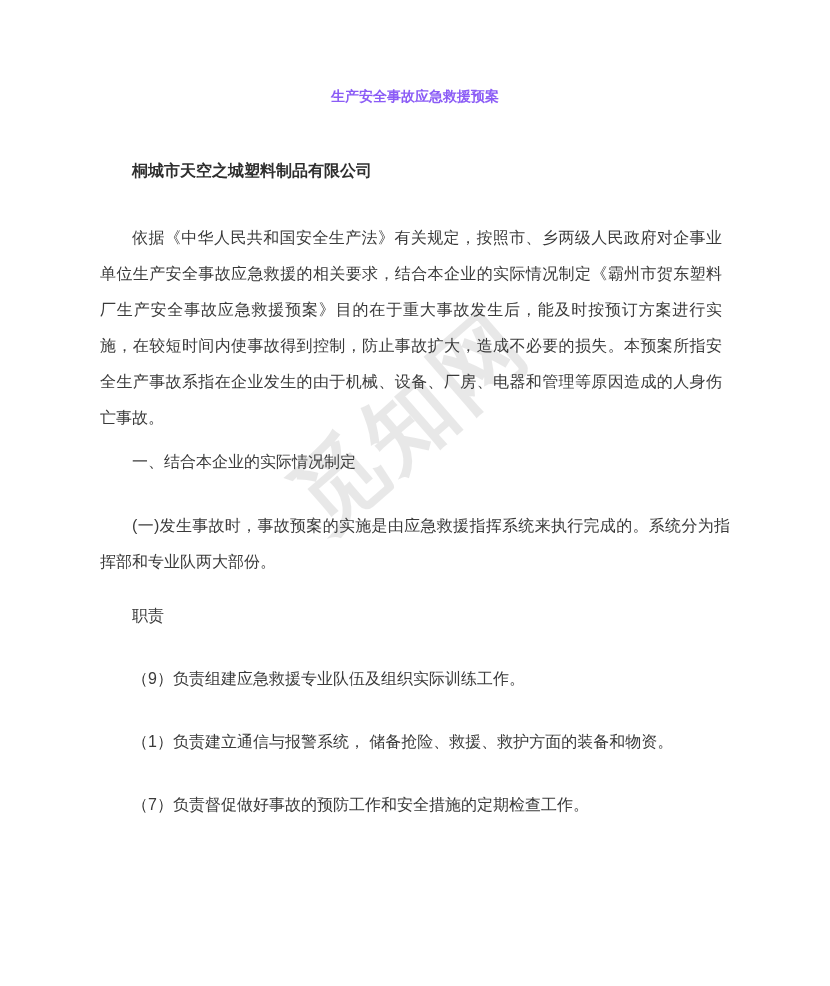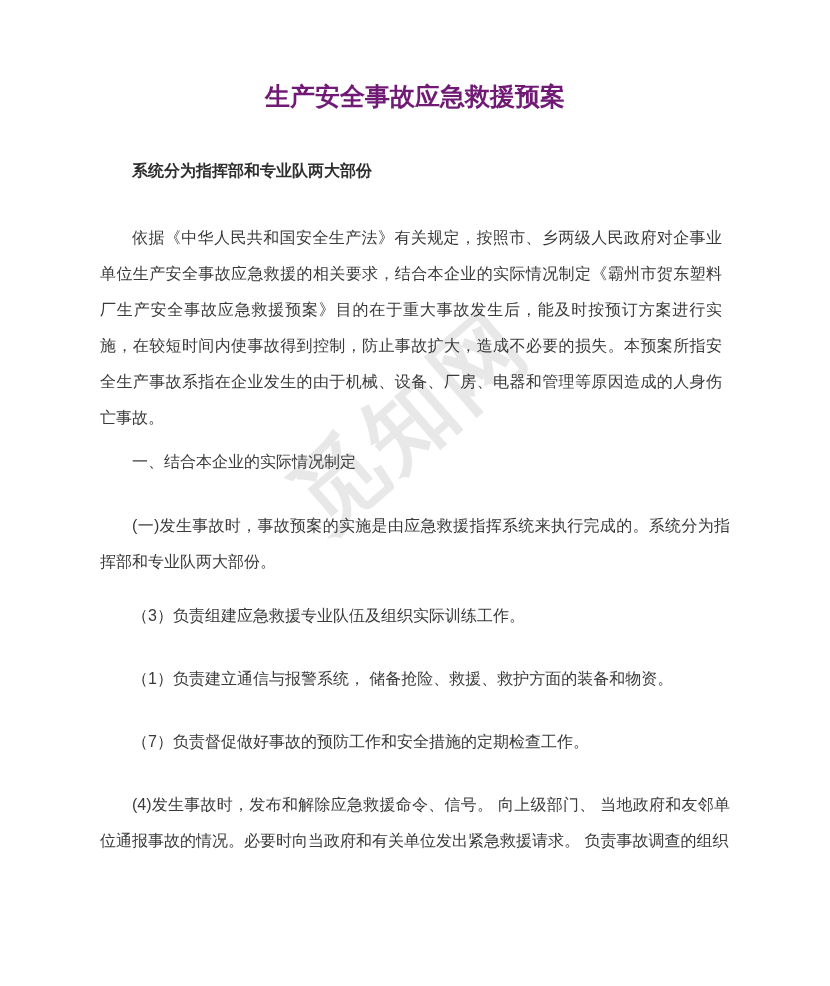--- a/index.html
+++ b/index.html
@@ -32,25 +32,25 @@
     user-select: none;
     pointer-events: none;
   }
   .content {
     position: relative;
     z-index: 1;
     padding: 0 100px;
   }
   .doc-title {
     margin: 78px 0 0 0;
-    font-size: 25px;
+    font-size: 14px;
     font-weight: 700;
     line-height: 36px;
     text-align: center;
-    color: #701a75;
+    color: #8b5cf6;
   }
   .company {
     margin: 39px 0 0 0;
     font-size: 16px;
     font-weight: 700;
     line-height: 36px;
     text-indent: 2em;
     color: #2e2e2e;
   }
   .body {
@@ -72,31 +72,31 @@
 <body>
 
 <div class="page">
 
   <div class="watermark">觅知网</div>
 
   <div class="content">
 
     <h1 class="doc-title">生产安全事故应急救援预案</h1>
 
-    <p class="company">系统分为指挥部和专业队两大部份</p>
+    <p class="company">桐城市天空之城塑料制品有限公司</p>
 
     <p class="body p-intro">依据《中华人民共和国安全生产法》有关规定，按照市、乡两级人民政府对企事业单位生产安全事故应急救援的相关要求，结合本企业的实际情况制定《霸州市贺东塑料厂生产安全事故应急救援预案》目的在于重大事故发生后，能及时按预订方案进行实施，在较短时间内使事故得到控制，防止事故扩大，造成不必要的损失。本预案所指安全生产事故系指在企业发生的由于机械、设备、厂房、电器和管理等原因造成的人身伤亡事故。</p>
 
     <p class="body p-h1">一、结合本企业的实际情况制定</p>
 
     <p class="body p-sub">(一)发生事故时，事故预案的实施是由应急救援指挥系统来执行完成的。系统分为指挥部和专业队两大部份。</p>
 
+    <p class="body p-duty">职责</p>
 
-    <p class="body p-item">（3）负责组建应急救援专业队伍及组织实际训练工作。</p>
+    <p class="body p-item">（9）负责组建应急救援专业队伍及组织实际训练工作。</p>
 
     <p class="body p-item">（1）负责建立通信与报警系统， 储备抢险、救援、救护方面的装备和物资。</p>
 
     <p class="body p-item">（7）负责督促做好事故的预防工作和安全措施的定期检查工作。</p>
 
-    <p class="body p-item p-last">(4)发生事故时，发布和解除应急救援命令、信号。 向上级部门、 当地政府和友邻单位通报事故的情况。必要时向当政府和有关单位发出紧急救援请求。 负责事故调查的组织</p>
 
   </div>
 </div>
 
 </body></html>

